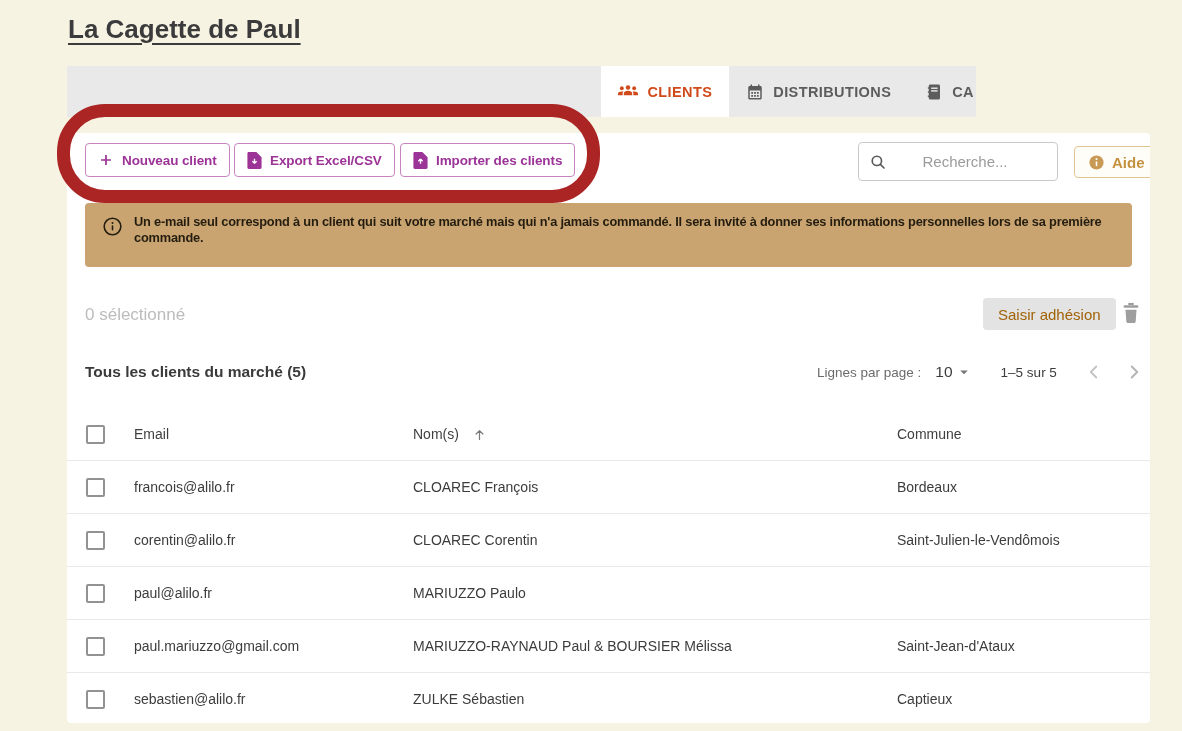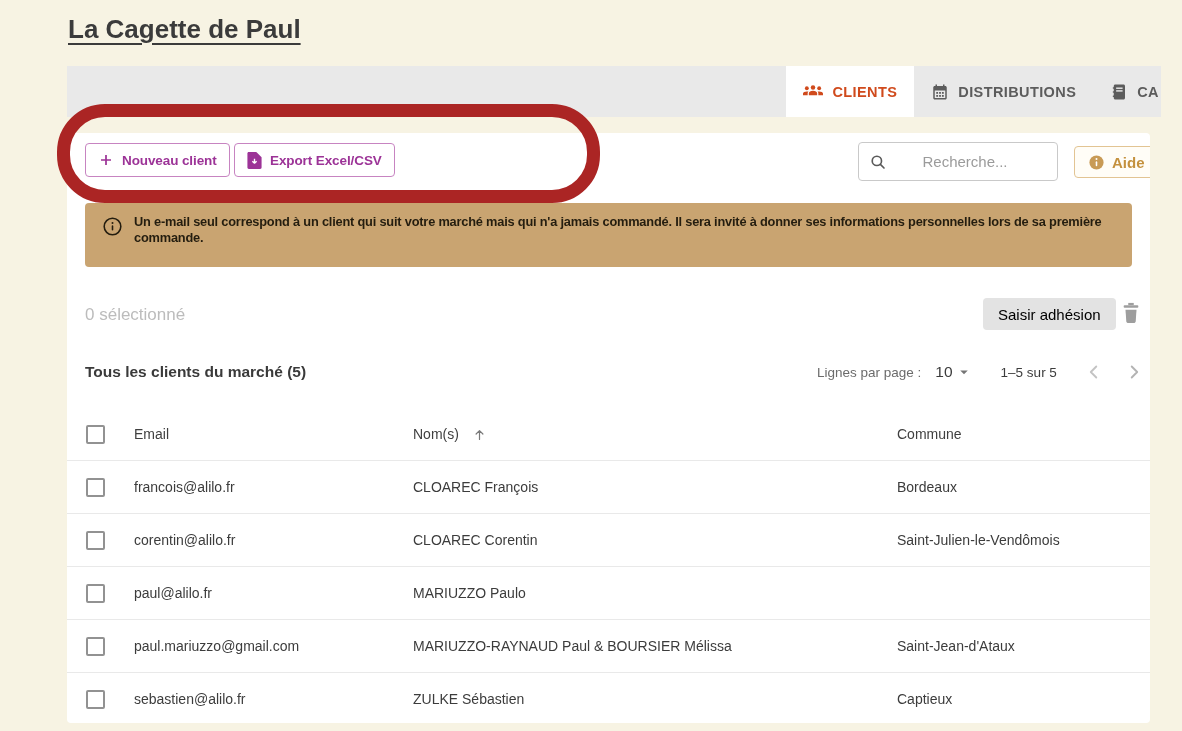--- a/index.html
+++ b/index.html
@@ -13,21 +13,21 @@
   
   .page-title {
     position:absolute; left:68px; top:14px;
     font-size:26px; font-weight:700; color:#3b3b3b;
     text-decoration:underline; text-decoration-thickness:2px; text-underline-offset:5px;
     cursor:pointer;
   }
 
   
   .nav {
-    position:absolute; left:67px; top:66px; width:1094px; height:51px;
+    position:absolute; left:67px; top:66px; width:909px; height:51px;
     background:#e9e9e9; display:flex; justify-content:flex-end; align-items:stretch;
   }
   .tab {
     display:flex; align-items:center; gap:9px; padding:0 17px;
     font-size:14.5px; font-weight:700; letter-spacing:.4px; color:#5c5c5c; cursor:pointer;
     white-space:nowrap;
   }
   .tab.active { background:#ffffff; color:#d04a1c; }
   .tab svg { flex:0 0 auto; }
   .tab.cut { padding-right:2px; }
@@ -72,21 +72,21 @@
   .banner .info-outline { position:absolute; left:17px; top:13px; color:#241d0f; }
   .banner p {
     font-size:12.8px; font-weight:700; letter-spacing:-.2px; line-height:16px; color:#241d0f;
   }
 
   
   .sel-count { position:absolute; left:18px; top:172px; font-size:17px; color:#bcbcbc; }
   .adhesion-btn {
     position:absolute; left:916px; top:165px; height:32px; padding:6px 15px;
     background:#e3e3e3; border:none; border-radius:4px;
-    color:#000000; font-size:15px; font-family:"Liberation Sans", sans-serif;
+    color:#a16207; font-size:15px; font-family:"Liberation Sans", sans-serif;
   }
   .trash-btn {
     position:absolute; left:1053px; top:164px; width:32px; height:32px;
     background:none; border:none; cursor:pointer; color:#9e9e9e;
   }
 
   
   .list-title { position:absolute; left:18px; top:230px; font-size:15.5px; font-weight:700; color:#3a3a3a; }
   .pagination {
     position:absolute; left:750px; top:222px; height:34px;
@@ -185,20 +185,29 @@
   <button class="btn-purple" style="left:167px">
     <span>
       <svg width="15" height="17" viewBox="0 0 20 24" fill="currentColor">
         <path d="M12.5 0H2C.9 0 0 .9 0 2v20c0 1.1.9 2 2 2h16c1.1 0 2-.9 2-2V7.5L12.5 0z"></path>
         <path d="M10 9.5v6.5m0 0l-3-3m3 3l3-3" stroke="#ffffff" stroke-width="1.9" fill="none"></path>
       </svg>
     </span>
     <span>Export Excel/CSV</span>
   </button>
 
+  <button class="btn-purple" style="left:333px">
+    <span>
+      <svg width="15" height="17" viewBox="0 0 20 24" fill="currentColor">
+        <path d="M12.5 0H2C.9 0 0 .9 0 2v20c0 1.1.9 2 2 2h16c1.1 0 2-.9 2-2V7.5L12.5 0z"></path>
+        <path d="M10 16.5V10m0 0l-3 3m3-3l3 3" stroke="#ffffff" stroke-width="1.9" fill="none"></path>
+      </svg>
+    </span>
+    <span>Importer des clients</span>
+  </button>
 
   <div class="search-box">
     <span>
       <svg width="18" height="18" viewBox="0 0 24 24" fill="none" stroke="#5a5a5a" stroke-width="2.2">
         <circle cx="10.5" cy="10.5" r="6.2"></circle>
           <path d="M15.2 15.2L20 20" stroke-linecap="round"></path>
       </svg>
     </span>
     <input type="text" placeholder="Recherche..." style="">
   </div>

